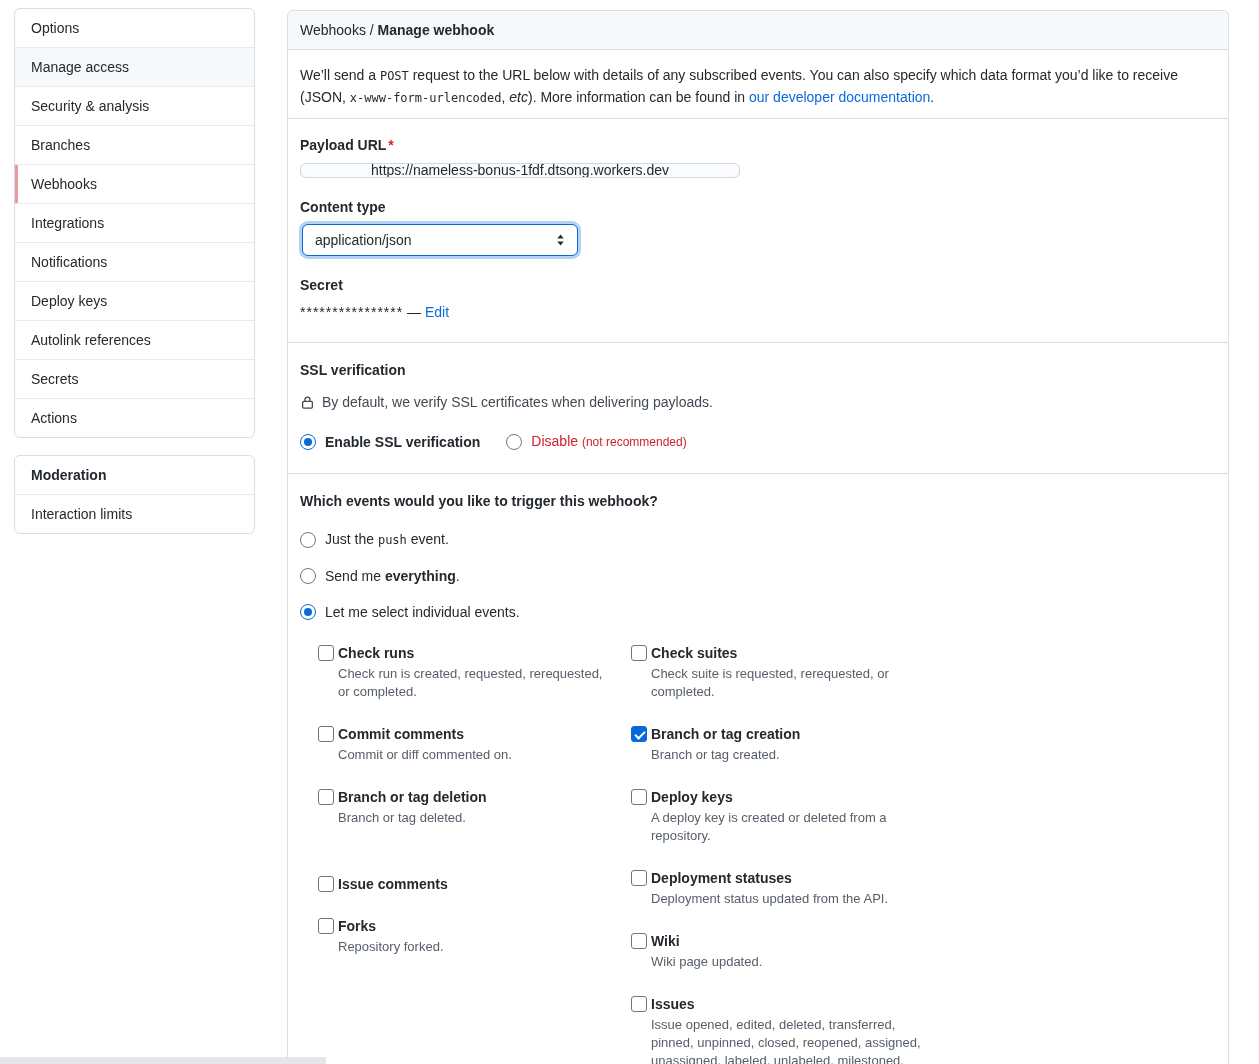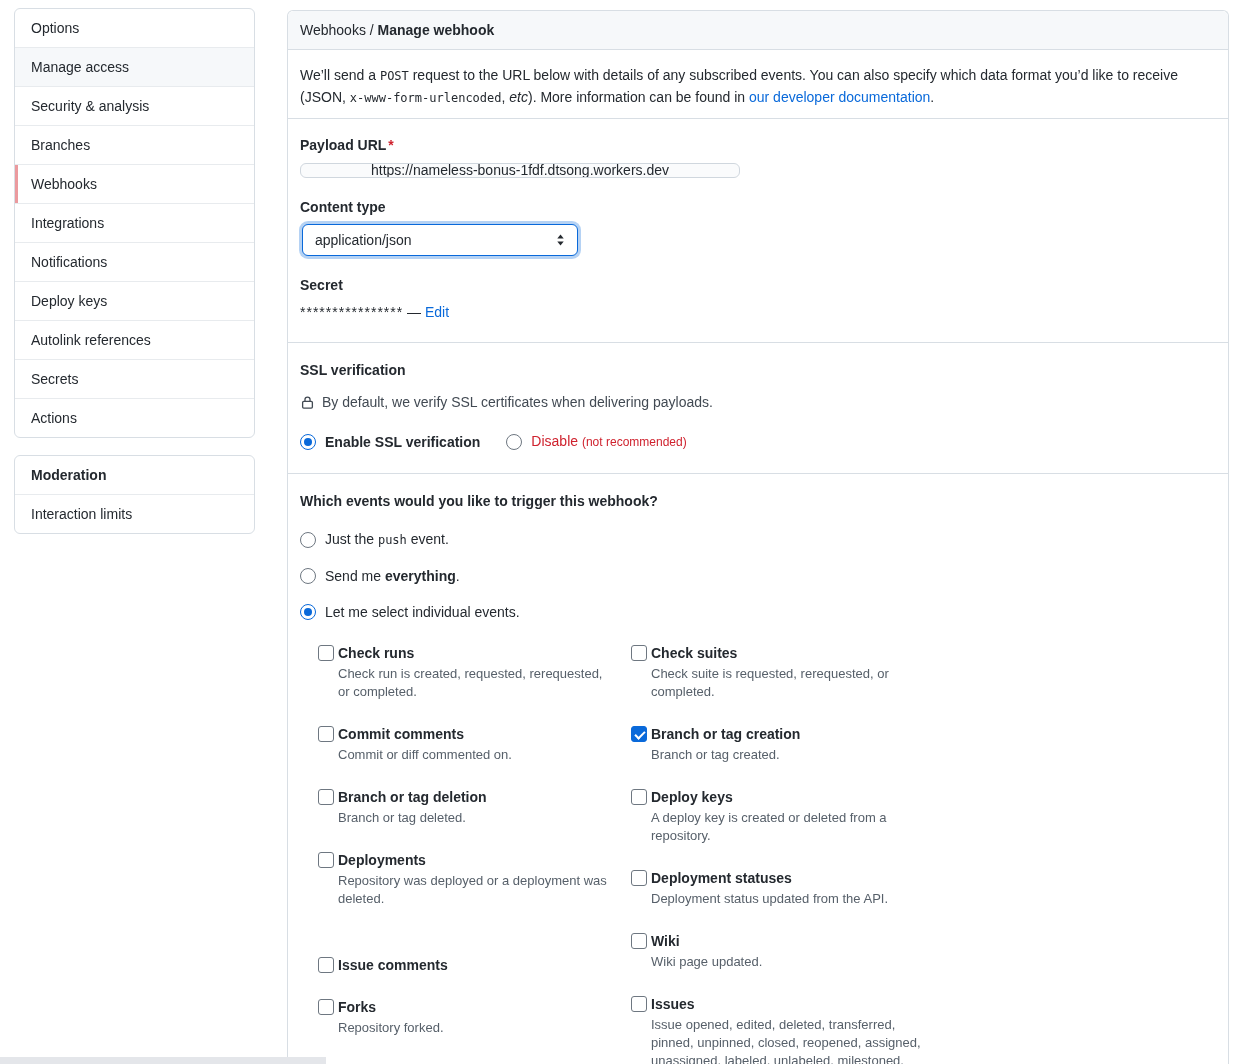--- a/index.html
+++ b/index.html
@@ -236,25 +236,20 @@
           <label class="evt">
             <span class="checkbox"></span>
             <span class="evt-title">Commit comments</span>
             <span class="evt-desc">Commit or diff commented on.</span>
           </label>
           <label class="evt">
             <span class="checkbox"></span>
             <span class="evt-title">Branch or tag deletion</span>
             <span class="evt-desc">Branch or tag deleted.</span>
           </label>
-          <label class="evt">
-            <span class="checkbox"></span>
-            <span class="evt-title">Deployments</span>
-            <span class="evt-desc">Repository was deployed or a deployment was deleted.</span>
-          </label>
           <label class="evt push-down">
             <span class="checkbox"></span>
             <span class="evt-title">Issue comments</span>
 
           </label>
           <label class="evt">
             <span class="checkbox"></span>
             <span class="evt-title">Forks</span>
             <span class="evt-desc">Repository forked.</span>
           </label>

